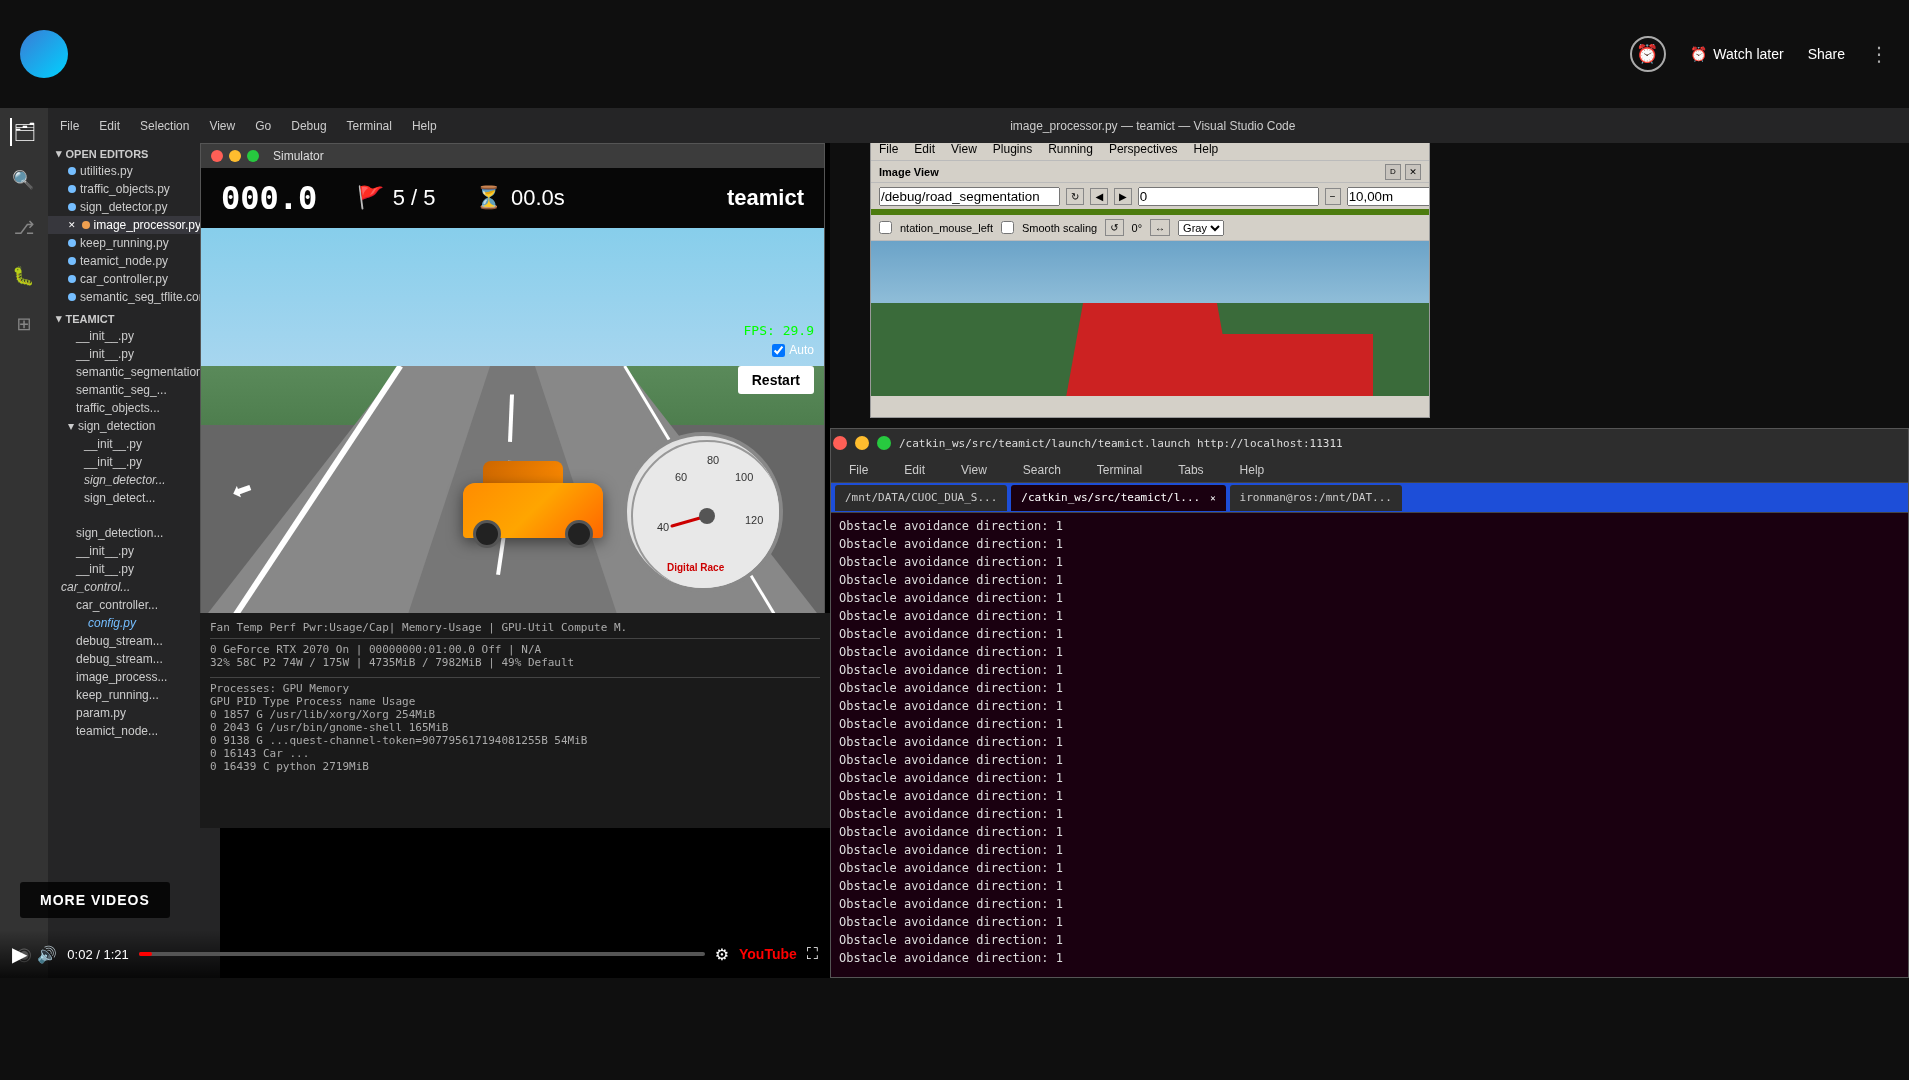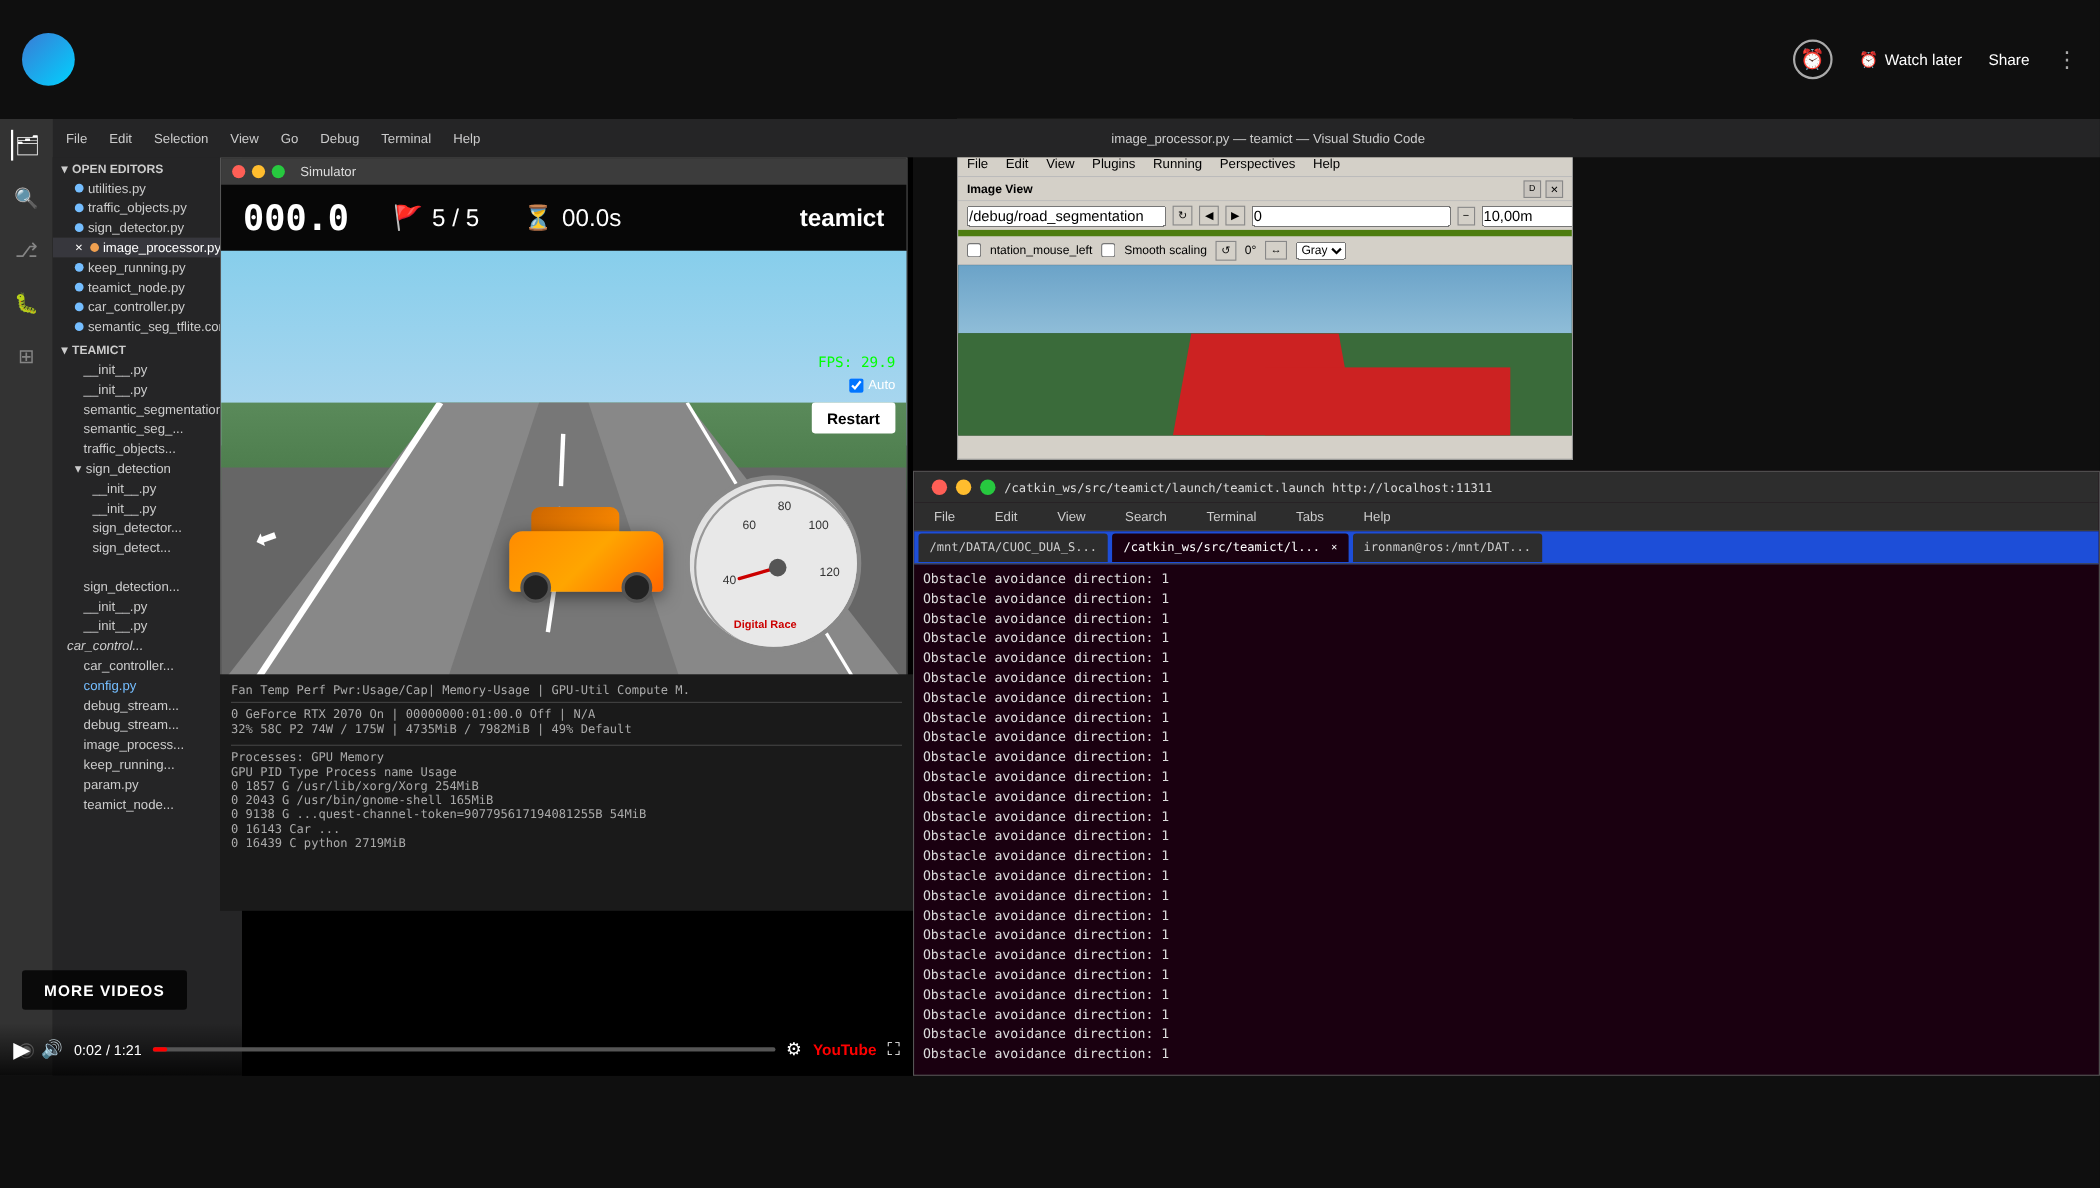--- a/index.html
+++ b/index.html
@@ -504,21 +504,21 @@
       height: 550px;
       background: #1a0010;
       border: 1px solid #555;
       overflow: hidden;
     }
     #terminal-title-bar {
       height: 28px;
       background: #2d2d2d;
       display: flex;
       align-items: center;
-      padding: 0 16px;
+      padding: 0 2px;
       gap: 8px;
     }
     #terminal-path {
       color: #ddd;
       font-size: 11px;
       font-family: monospace;
     }
     .term-win-btn {
       width: 14px; height: 14px;
       border-radius: 50%;
@@ -662,28 +662,28 @@
       <div class="file-item" style="padding-left:28px;">__init__.py</div>
       <div class="file-item" style="padding-left:28px;">__init__.py</div>
       <div class="file-item" style="padding-left:28px;">semantic_segmentation.p...</div>
       <div class="file-item" style="padding-left:28px;">semantic_seg_...</div>
       <div class="file-item" style="padding-left:28px;">traffic_objects...</div>
       <div class="file-item" style="padding-left:20px;">
         <span>▾</span> sign_detection
       </div>
       <div class="file-item" style="padding-left:36px;">__init__.py</div>
       <div class="file-item" style="padding-left:36px;">__init__.py</div>
-      <div class="file-item" style="padding-left:36px;">sign_detector...</div>
+      <div class="file-item" style="padding-left:36px;font-style:italic;">sign_detector...</div>
       <div class="file-item" style="padding-left:36px;">sign_detect...</div>
       <div class="file-item" style="padding-left:28px;margin-top:17px;">sign_detection...</div>
       <div class="file-item" style="padding-left:28px;">__init__.py</div>
       <div class="file-item" style="padding-left:28px;">__init__.py</div>
       <div class="file-item" style="padding-left:13px;font-style:italic;">car_control...</div>
       <div class="file-item" style="padding-left:28px;">car_controller...</div>
-      <div class="file-item" style="padding-left:28px; color:#75beff;">config.py</div>
+      <div class="file-item" style="padding-left:40px; color:#75beff;font-style:italic;">config.py</div>
       <div class="file-item" style="padding-left:28px;">debug_stream...</div>
       <div class="file-item" style="padding-left:28px;">debug_stream...</div>
       <div class="file-item" style="padding-left:28px;">image_process...</div>
       <div class="file-item" style="padding-left:28px;">keep_running...</div>
       <div class="file-item" style="padding-left:28px;">param.py</div>
       <div class="file-item" style="padding-left:28px;">teamict_node...</div>
     </div>
   </div>
 
   <div id="simulator-window" style="left:200px; top:35px; width:625px;">

